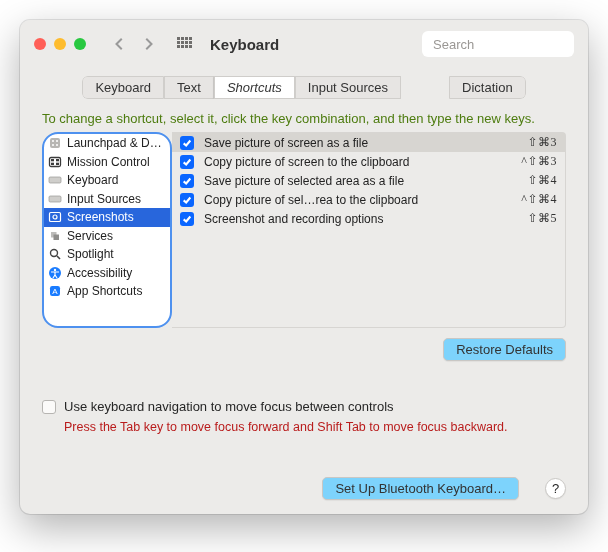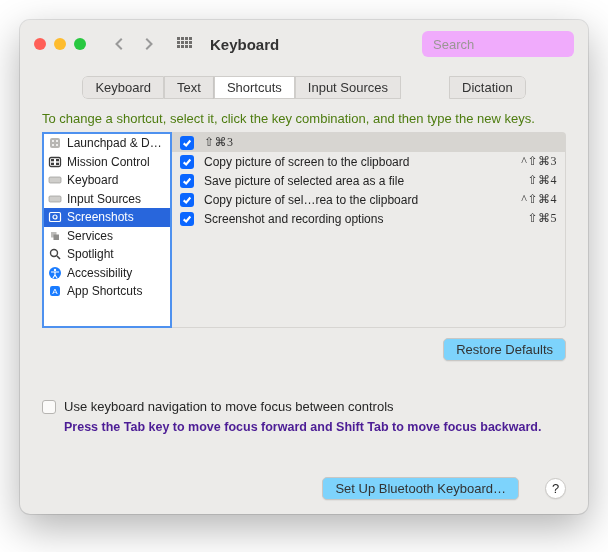--- a/index.html
+++ b/index.html
@@ -38,21 +38,21 @@
 .tl-max { background:#28c840; }
 .nav { display: flex; gap: 4px; margin-left: 14px; }
 .nav-btn { width: 24px; height: 24px; display:flex; align-items:center; justify-content:center; color:#888; border-radius:5px;}
 .nav-btn svg { width:14px; height:14px; stroke:#999; stroke-width:2.3; fill:none; }
 .grid-btn { width:24px; height:24px; display:flex; align-items:center; justify-content:center; margin-left:4px; }
 .grid-btn svg { width:15px; height:15px; }
 .title { font-weight:600; font-size:15px; margin-left:6px; color:#333;}
 .spacer { flex:1; }
 .search {
   display:flex; align-items:center;
-  background:#f0abfc;
+  background:#ffffff;
   border-radius:6px;
   height:26px;
   width:152px;
   padding:0 6px;
   gap:5px;
   color:#9a9794;
 }
 .search input {
   border:none; outline:none; background:transparent;
   font-size:13px; color:#333; flex:1;
@@ -69,39 +69,40 @@
   border:0.5px solid #d0cecb;
   color:#333;
   cursor:default;
 }
 .seg-item:first-child { border-radius:5px 0 0 5px; }
 .seg-item:last-child { border-radius:0 5px 5px 0;margin-left:48px; }
 .seg-item.active {
   background:#fff;
   box-shadow: 0 1px 2px rgba(0,0,0,0.12);
   border-color:#cfcdca;
+  font-style:italic;
 }
 
 .body {
   padding: 0 22px 12px;
   flex:1;
   display:flex;
   flex-direction:column;
 }
 .desc { font-size:13px; color:#4d7c0f; margin-bottom:6px; }
 .panes {
   display:flex;
   gap:0;
   height:196px;
 }
 .sidebar {
   width:130px;
   background:#fff;
   border:2px solid #4e91ef;
-  border-radius:0;
+  border-radius:16px;
   overflow:hidden;
 }
 .sb-item {
   display:flex; align-items:center; gap:5px;
   height:18.5px;
   padding:0 4px;
   font-size:12px;
   white-space:nowrap;
   overflow:hidden;
   color:#222;
@@ -143,21 +144,21 @@
   border:0.5px solid #c9c7c4;
   border-radius:5px;
   padding:3px 12px;
   font-size:13px;
   box-shadow: 0 1px 1px rgba(0,0,0,0.05);
   color:#333;
 }
 
 .navcheck { display:flex; align-items:center; gap:8px; margin-top:38px;}
 .navcheck .cbox { width:14px; height:14px; border:1px solid #b7b5b2; border-radius:3px; background:#fbfaf9;}
-.subdesc { font-size:12.5px; color:#4c1d95; margin:6px 0 0 22px;font-weight:bold; }
+.subdesc { font-size:12.5px; color:#b91c1c; margin:6px 0 0 22px; }
 
 .footer {
   display:flex; justify-content:flex-end; align-items:center;
   gap:26px;
   padding:10px 22px 14px;
 }
 .help {
   width:21px; height:21px;
   border:0.5px solid #c9c7c4;
   background:#fff;
@@ -322,20 +323,21 @@
         </div>
       </div>
 
       <div class="rightpane">
         <div class="row sel">
           <span class="check">
               <svg viewBox="0 0 12 12">
                 <polyline points="2,6.5 5,9 10,3"></polyline>
               </svg>
             </span>
+          <span class="row-label">Save picture of screen as a file</span>
           <span class="row-key">⇧⌘3</span>
         </div>
         <div class="row">
           <span class="check">
               <svg viewBox="0 0 12 12">
                 <polyline points="2,6.5 5,9 10,3"></polyline>
               </svg>
             </span>
           <span class="row-label">Copy picture of screen to the clipboard</span>
           <span class="row-key">^⇧⌘3</span>

